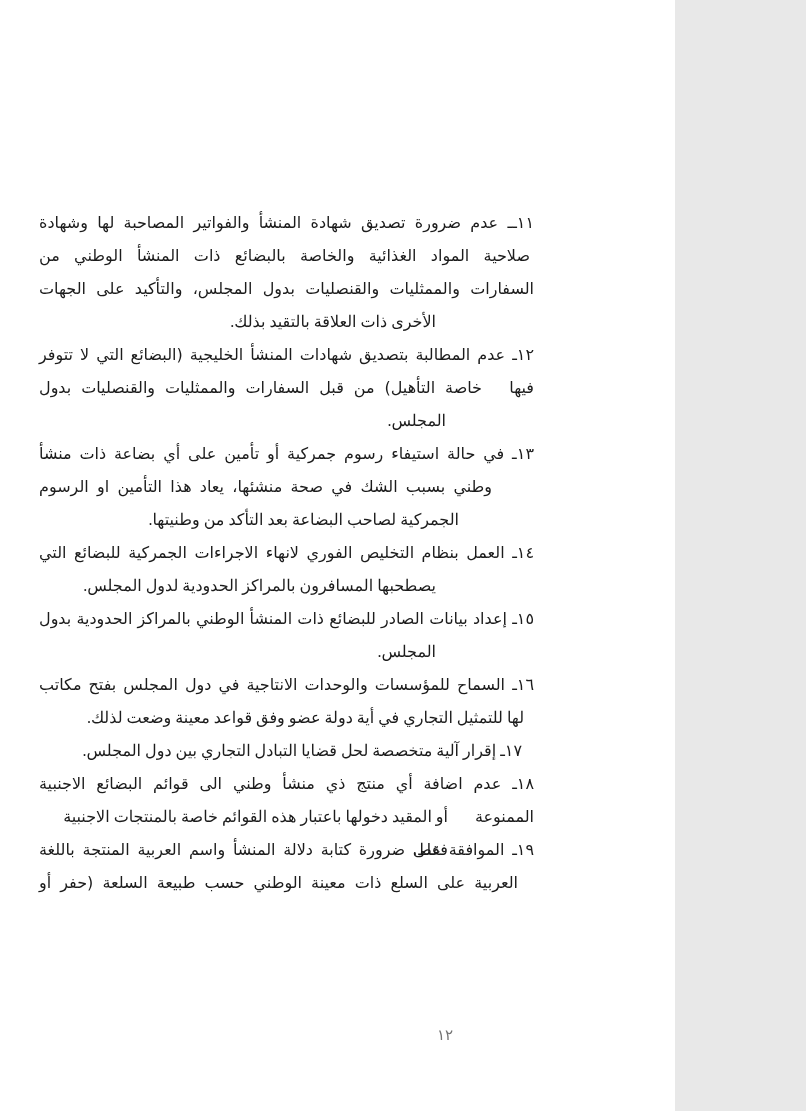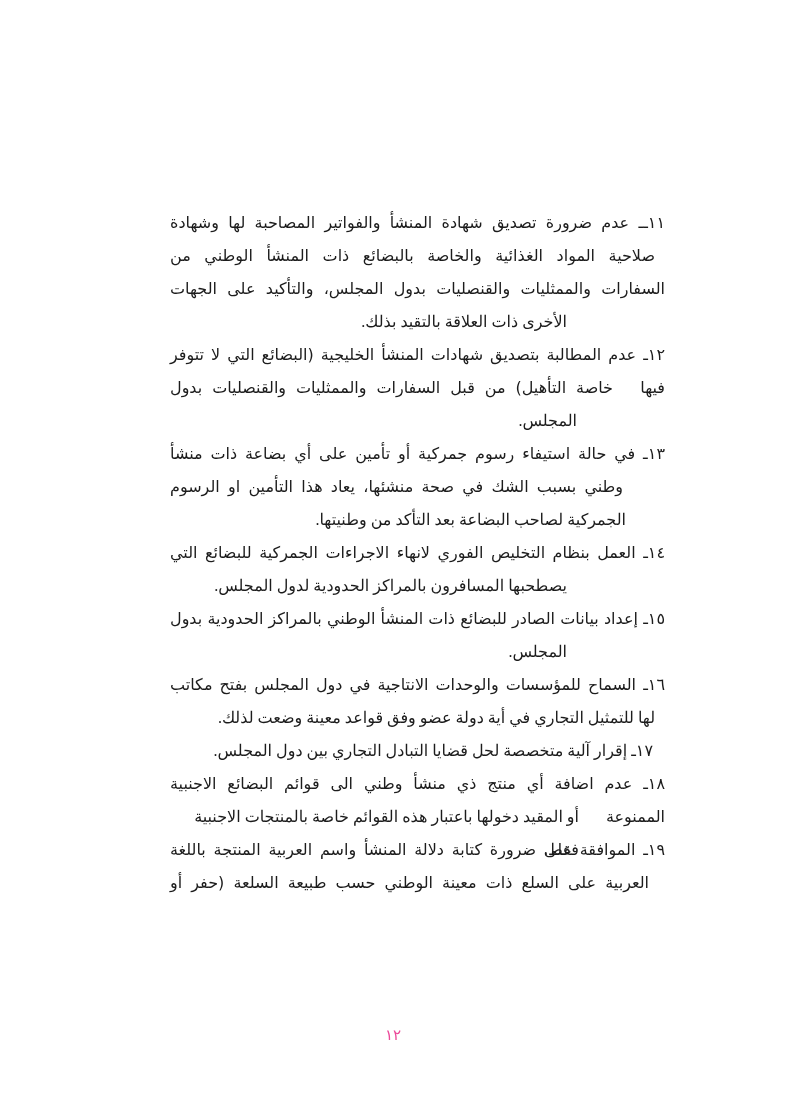--- a/index.html
+++ b/index.html
@@ -2,21 +2,21 @@
 <html lang="ar"><head>
 <meta charset="utf-8">
 <style>
   html, body {
     margin: 0;
     padding: 0;
     background: #e8e8e8;
   }
   .page {
     position: relative;
-    width: 806px;
+    width: 675px;
     height: 1111px;
     background: #ffffff;
     overflow: hidden;
     font-family: "DejaVu Sans", sans-serif;
     color: #1c1c1c;
   }
   .text-block {
     position: absolute;
     top: 206px;
     right: 141px;
@@ -34,52 +34,52 @@
   }
   .line.last {
     text-align: right;
     text-align-last: right;
     font-family: Liberation Serif, serif;
   }
   .num { white-space: nowrap; }
   .pagenum {
     position: absolute;
     top: 1026px;
-    left: 385px;
+    left: 405px;
     width: 80px;
-    text-align: left;
+    text-align: center;
     font-size: 15px;
     letter-spacing: 3px;
     direction: rtl;
-    color: #ec4899;
+    color: #737373;
   }
 </style>
 </head>
 <body>
 
 <div class="page">
   <div class="text-block">
 
     <div class="item">
       <div class="line"><span class="num">١١ــ</span> <span>عدم ضرورة تصديق شهادة المنشأ والفواتير المصاحبة لها وشهادة</span></div>
-      <div class="line" style="margin-right:10px">صلاحية المواد الغذائية والخاصة بالبضائع ذات المنشأ الوطني من</div>
+      <div class="line" style="margin-right:4px">صلاحية المواد الغذائية والخاصة بالبضائع ذات المنشأ الوطني من</div>
       <div class="line" style="margin-right:0px">السفارات والممثليات والقنصليات بدول المجلس، والتأكيد على الجهات</div>
       <div class="line last" style="margin-right:98px">الأخرى ذات العلاقة بالتقيد بذلك.</div>
     </div>
 
     <div class="item">
       <div class="line"><span class="num">١٢ـ</span> <span>عدم المطالبة بتصديق شهادات المنشأ الخليجية (البضائع التي لا تتوفر فيها</span></div>
       <div class="line" style="margin-right:52px">خاصة التأهيل) من قبل السفارات والممثليات والقنصليات بدول</div>
       <div class="line last" style="margin-right:88px">المجلس.</div>
     </div>
 
     <div class="item">
       <div class="line"><span class="num">١٣ـ</span> <span>في حالة استيفاء رسوم جمركية أو تأمين على أي بضاعة ذات منشأ</span></div>
       <div class="line" style="margin-right:42px">وطني بسبب الشك في صحة منشئها، يعاد هذا التأمين او الرسوم</div>
-      <div class="line last" style="margin-right:39px">الجمركية لصاحب البضاعة بعد التأكد من وطنيتها.</div>
+      <div class="line last" style="margin-right:75px">الجمركية لصاحب البضاعة بعد التأكد من وطنيتها.</div>
     </div>
 
     <div class="item">
       <div class="line"><span class="num">١٤ـ</span> <span>العمل بنظام التخليص الفوري لانهاء الاجراءات الجمركية للبضائع التي</span></div>
       <div class="line last" style="margin-right:98px">يصطحبها المسافرون بالمراكز الحدودية لدول المجلس.</div>
     </div>
 
     <div class="item">
       <div class="line"><span class="num">١٥ـ</span> <span>إعداد بيانات الصادر للبضائع ذات المنشأ الوطني بالمراكز الحدودية بدول</span></div>
       <div class="line last" style="margin-right:98px">المجلس.</div>

